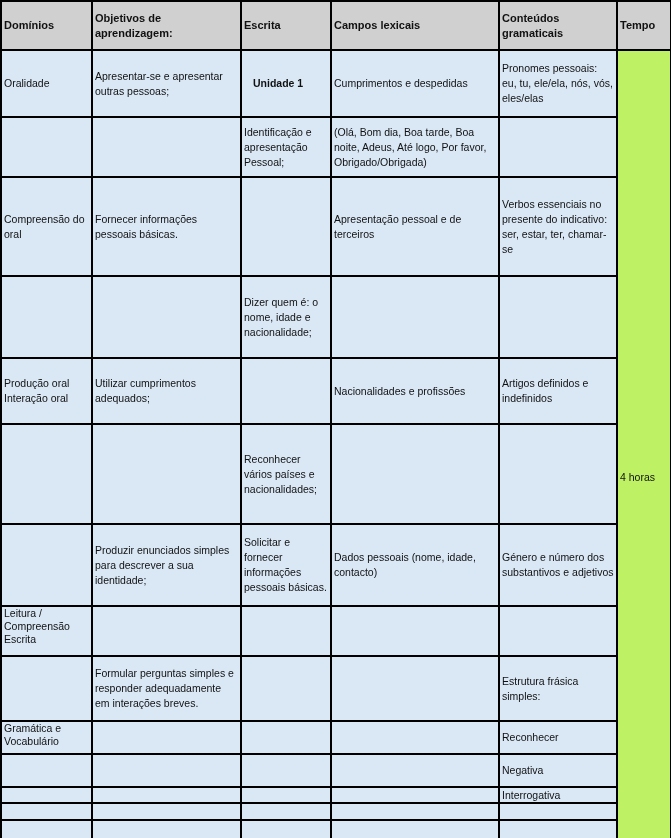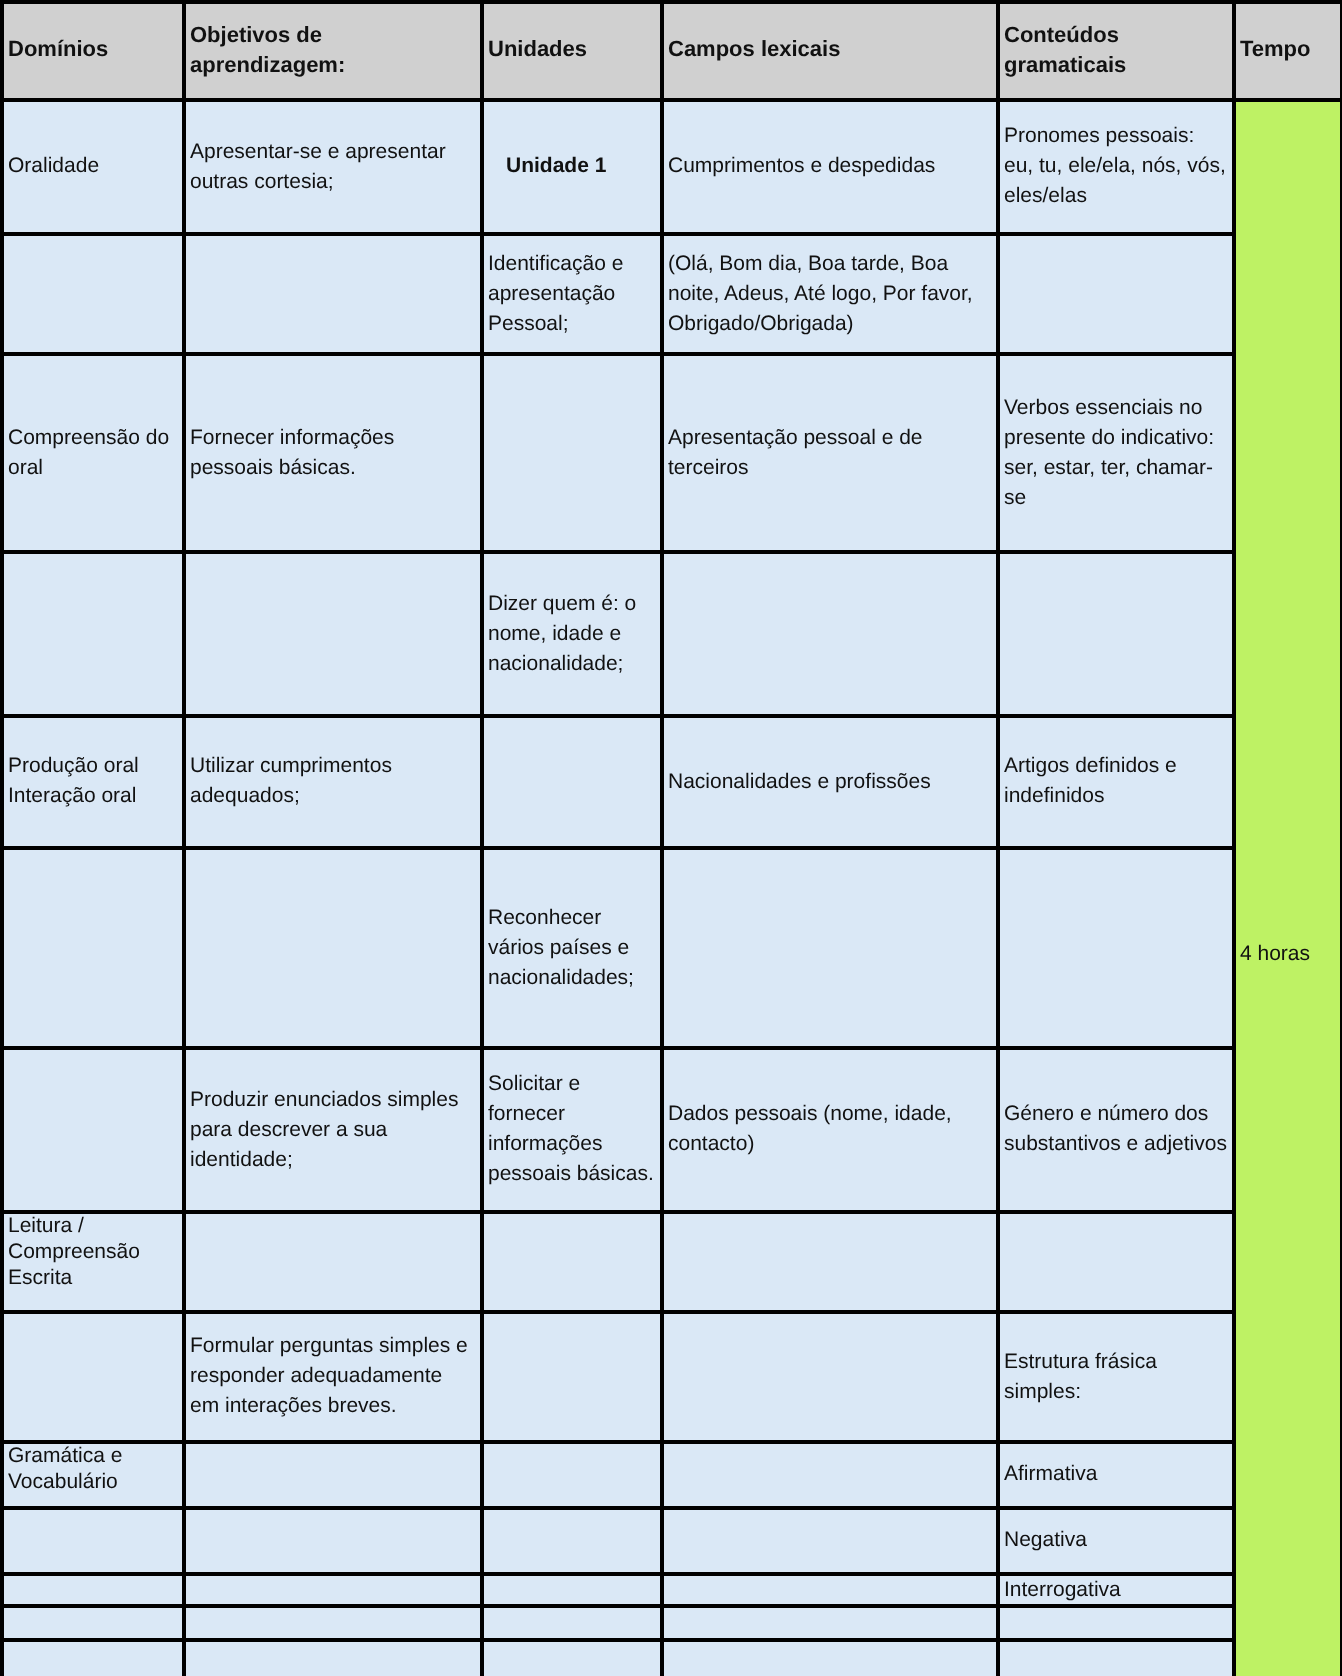--- a/index.html
+++ b/index.html
@@ -23,30 +23,30 @@
       <col style="width:149px">
       <col style="width:90px">
     <col style="width:168px">
       <col style="width:118px">
       <col style="width:54px">
   </colgroup>
   <thead>
     <tr style="height:49px">
       <th>Domínios</th>
       <th>Objetivos de aprendizagem:</th>
-      <th>Unidades</th>
+      <th>Escrita</th>
       <th>Campos lexicais</th>
       <th>Conteúdos gramaticais</th>
       <th>Tempo</th>
     </tr>
   </thead>
   <tbody>
     <tr style="height:67px">
       <td>Oralidade</td>
-      <td>Apresentar-se e apresentar outras cortesia;</td>
+      <td>Apresentar-se e apresentar outras pessoas;</td>
       <td class="bold">Unidade 1</td>
       <td>Cumprimentos e despedidas</td>
       <td>Pronomes pessoais: eu, tu, ele/ela, nós, vós, eles/elas</td>
       <td class="tempo" rowspan="14">4 horas</td>
     </tr>
     <tr style="height:60px">
       <td></td>
       <td></td>
       <td>Identificação e apresentação Pessoal;</td>
       <td>(Olá, Bom dia, Boa tarde, Boa noite, Adeus, Até logo, Por favor, Obrigado/Obrigada)</td>
@@ -99,21 +99,21 @@
       <td>Formular perguntas simples e responder adequadamente em interações breves.</td>
       <td></td>
       <td></td>
       <td>Estrutura frásica simples:</td>
     </tr>
     <tr style="height:33px">
       <td class="tight" style="vertical-align:top">Gramática e Vocabulário</td>
       <td></td>
       <td></td>
       <td></td>
-      <td>Afirmativa</td>
+      <td>Reconhecer</td>
     </tr>
     <tr style="height:33px">
       <td></td>
       <td></td>
       <td></td>
       <td></td>
       <td class="tight">Negativa</td>
     </tr>
     <tr style="height:16px">
       <td></td>

